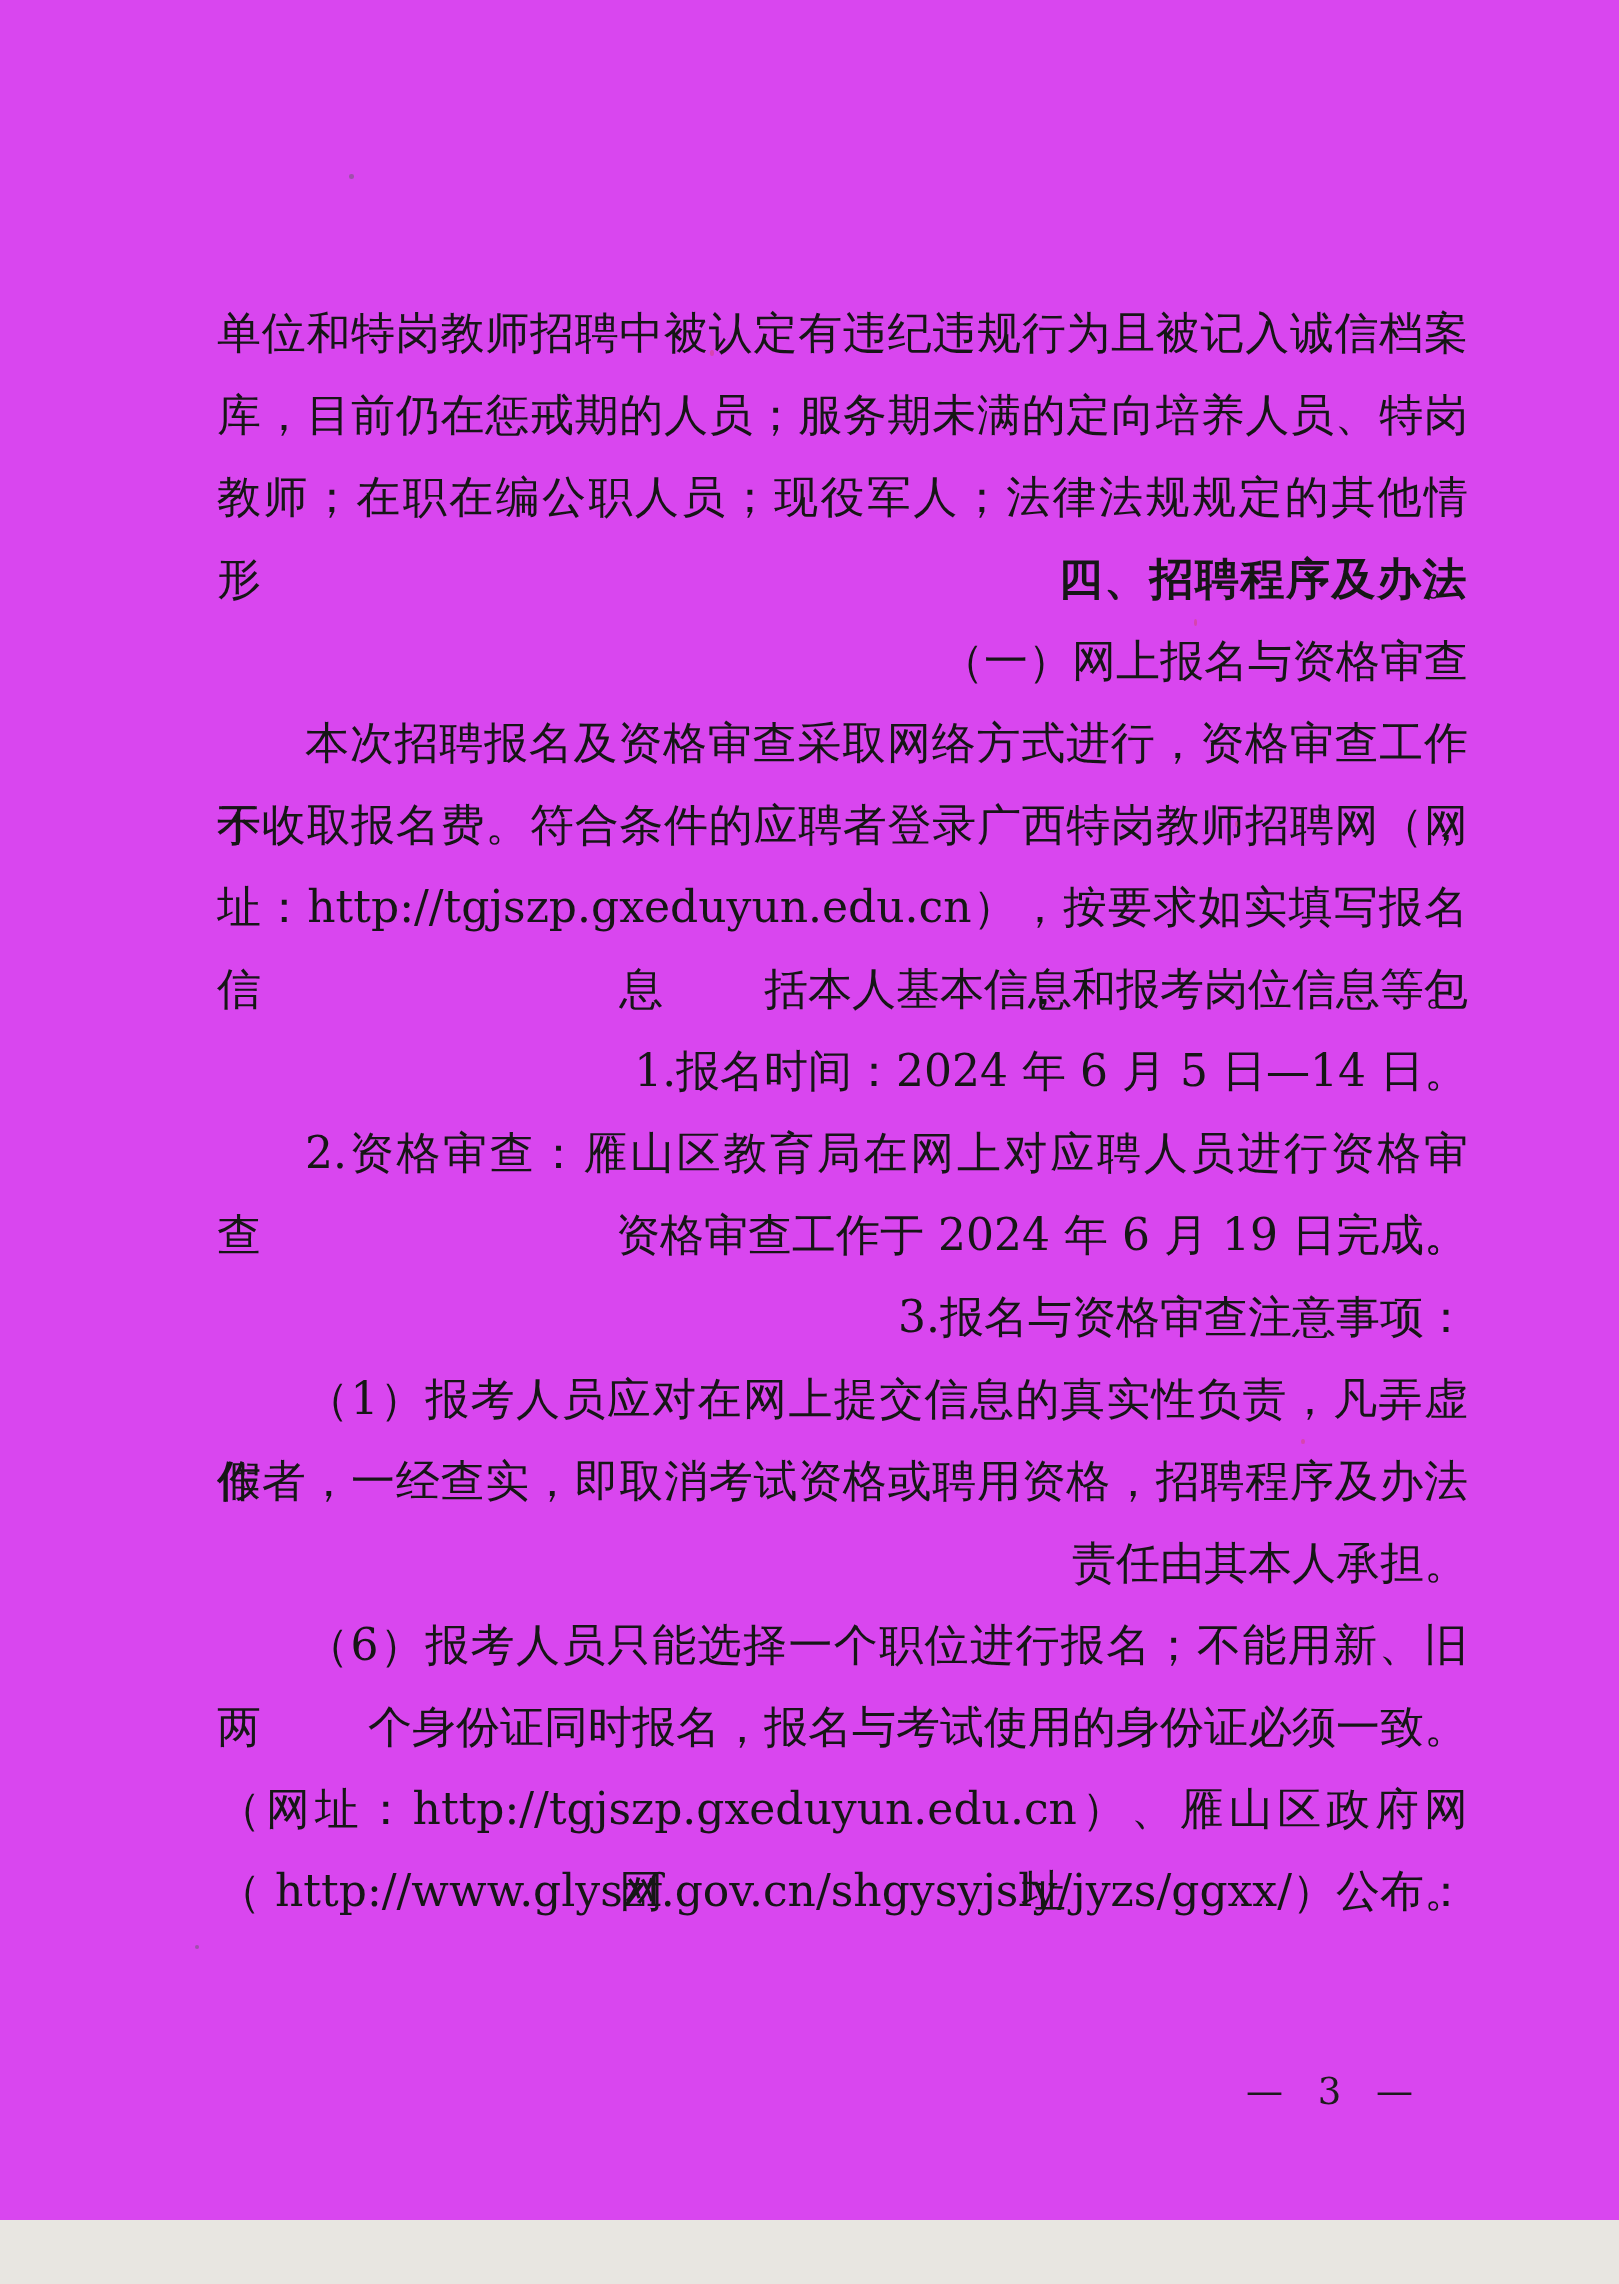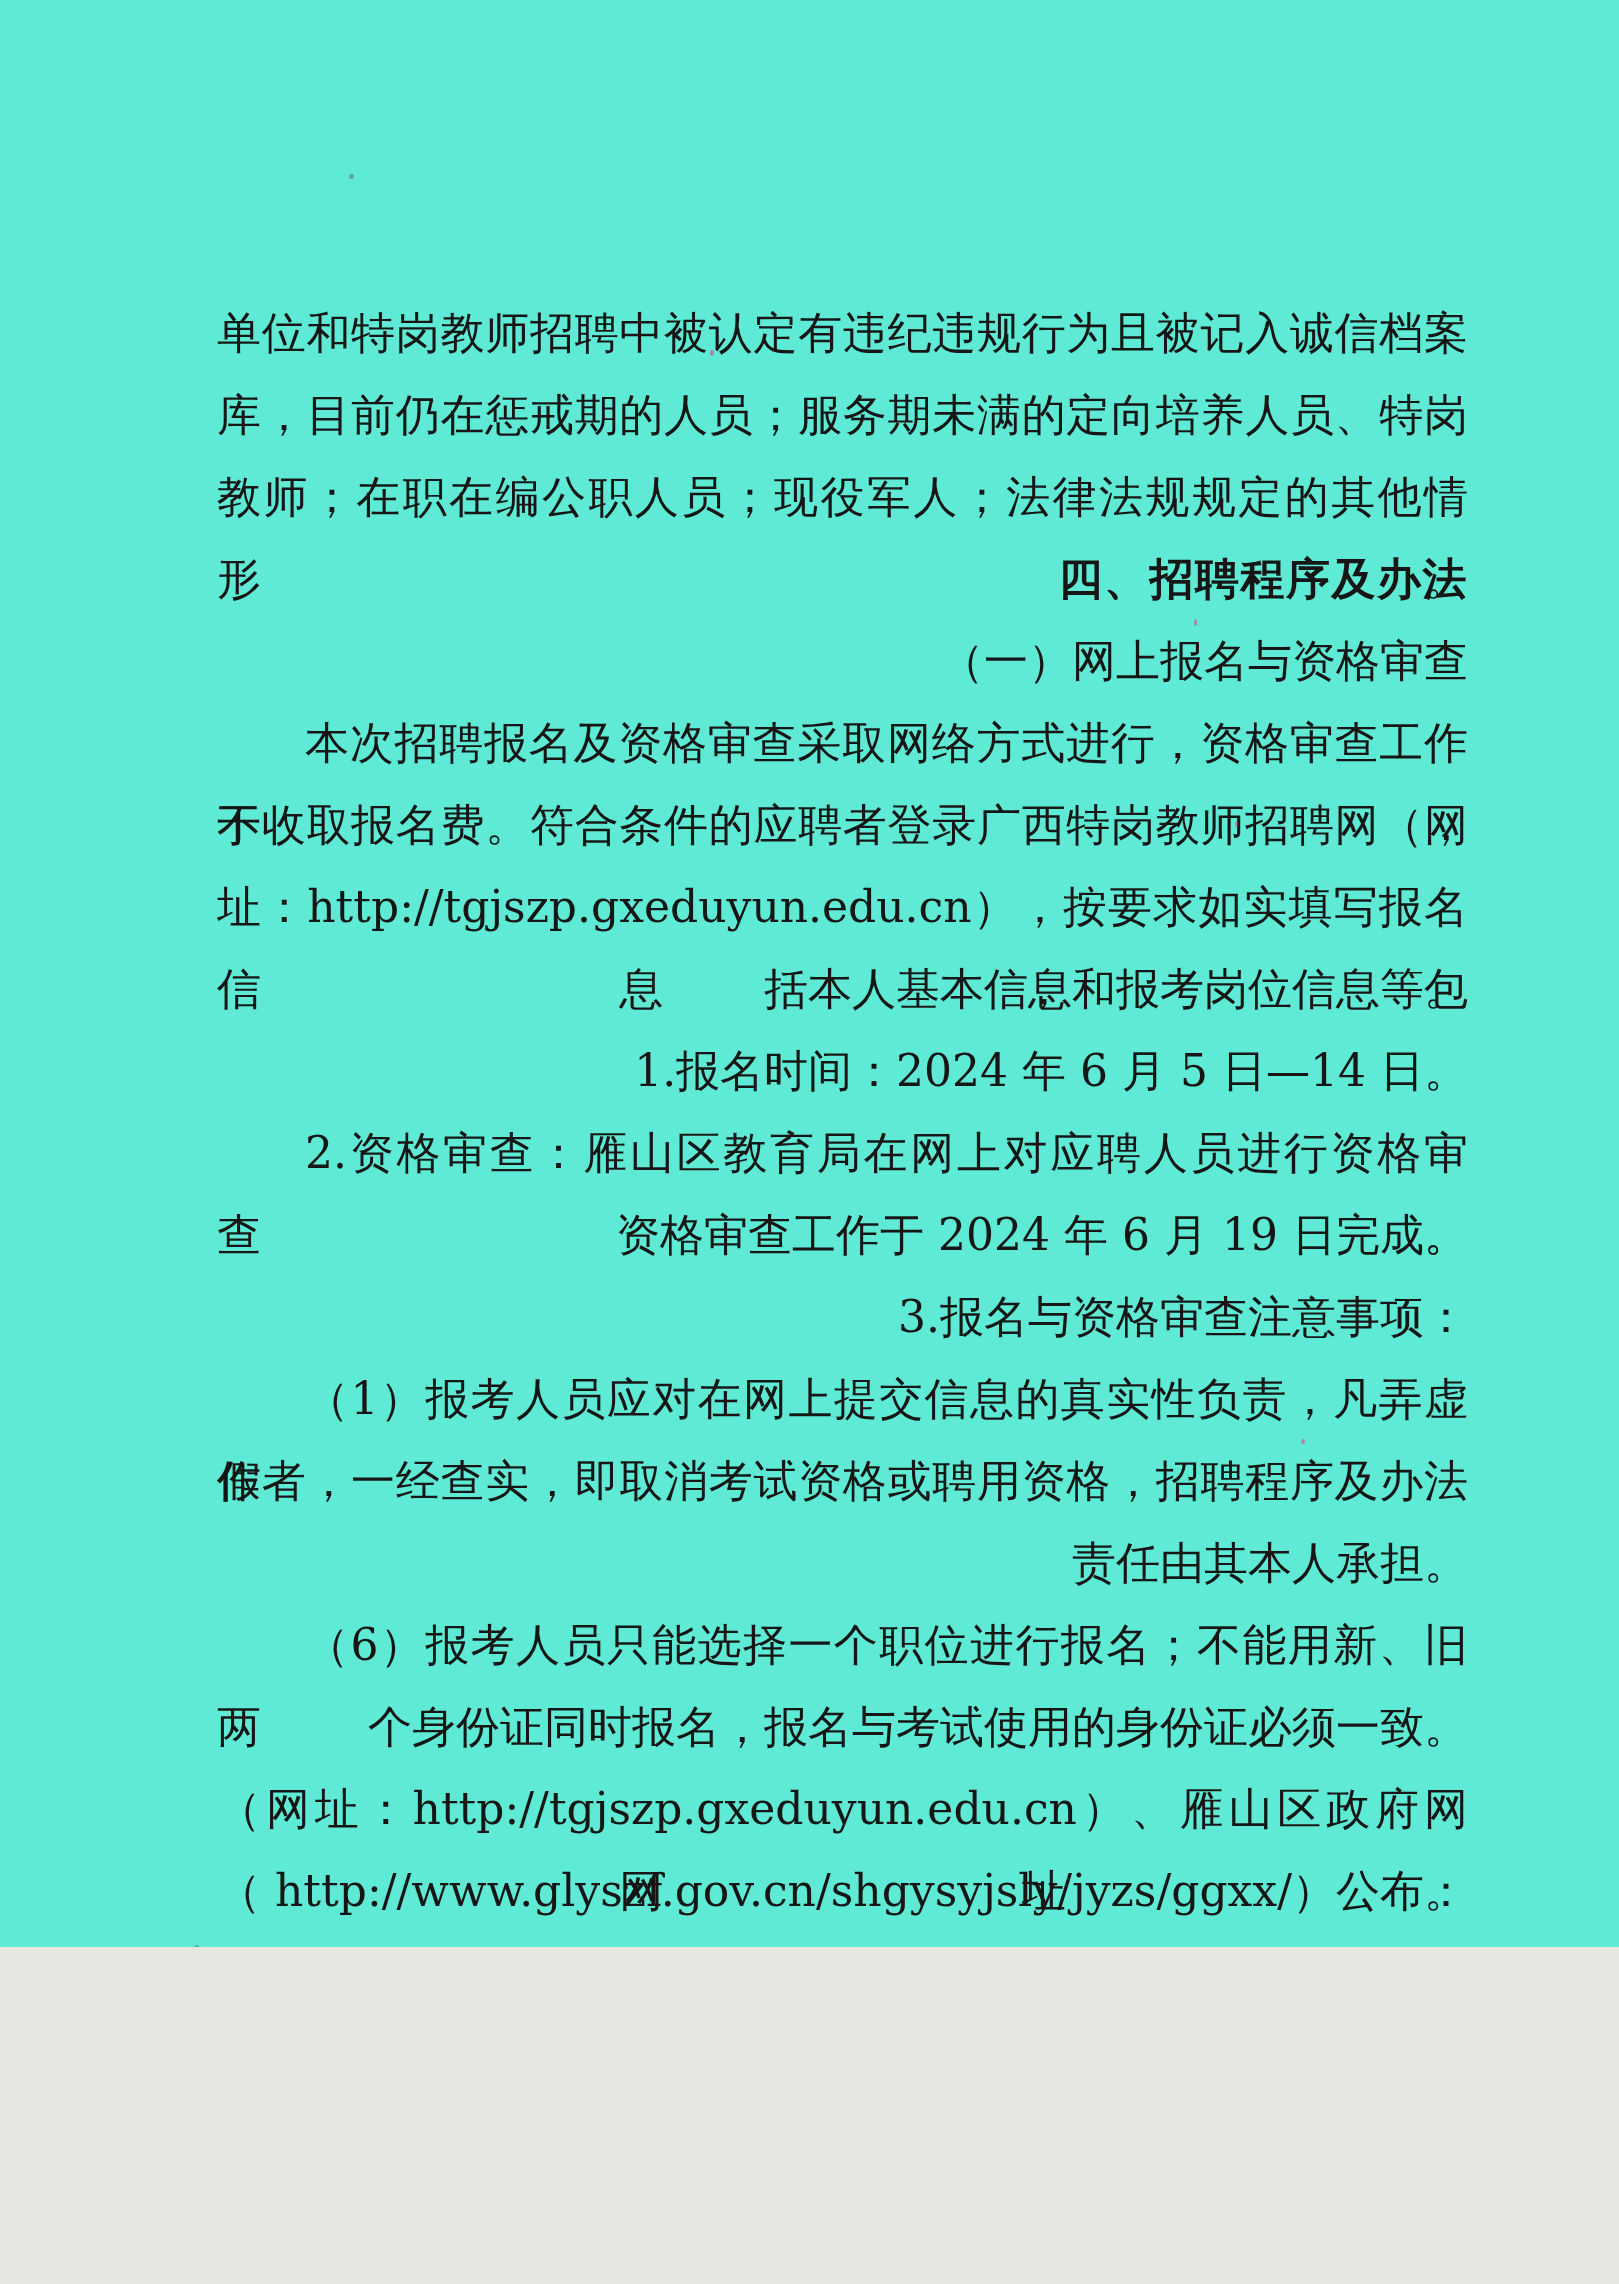--- a/index.html
+++ b/index.html
@@ -1,20 +1,20 @@
 <!DOCTYPE html>
 <html style="font-size:8px"><head>
 <meta charset="utf-8">
 <style>
   html, body { margin: 0; padding: 0; background: #e8e6e1; }
   .sheet {
     position: relative;
     width: 1619px;
-    height: 1947px;
-    background: #5eead4;
+    height: 2220px;
+    background: #d946ef;
     color: #141414;
     font-family: "DejaVu Serif", "Liberation Serif", serif;
     overflow: hidden;
   }
   .textcol {
     position: absolute;
     left: 217px;
     top: 292px;
     width: 1251px;
   }

